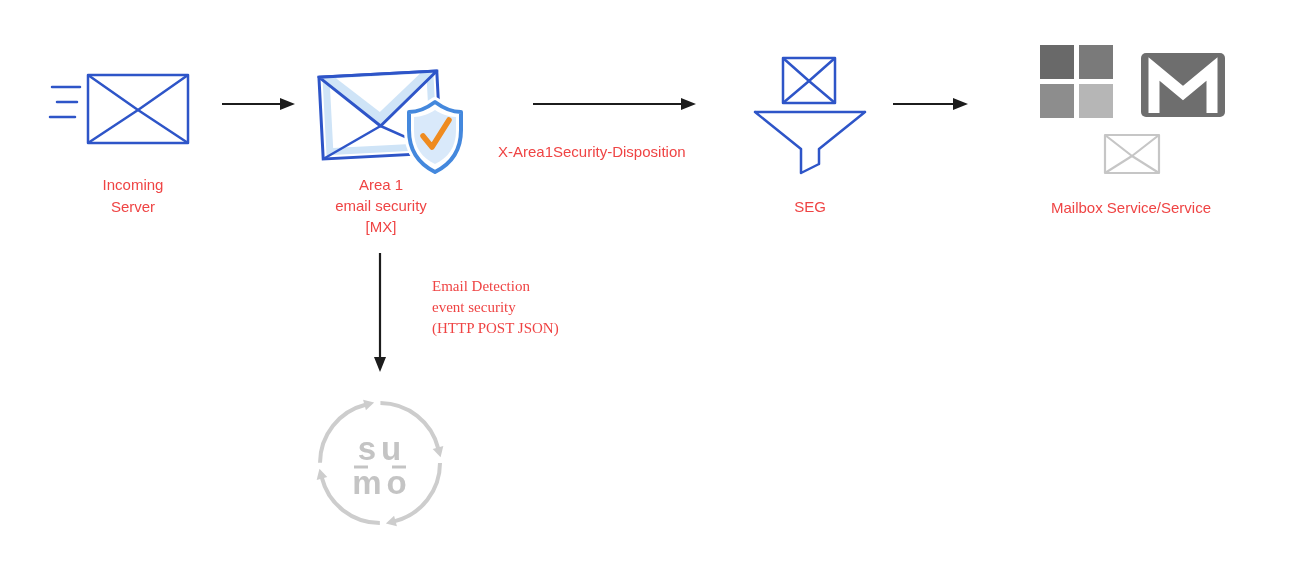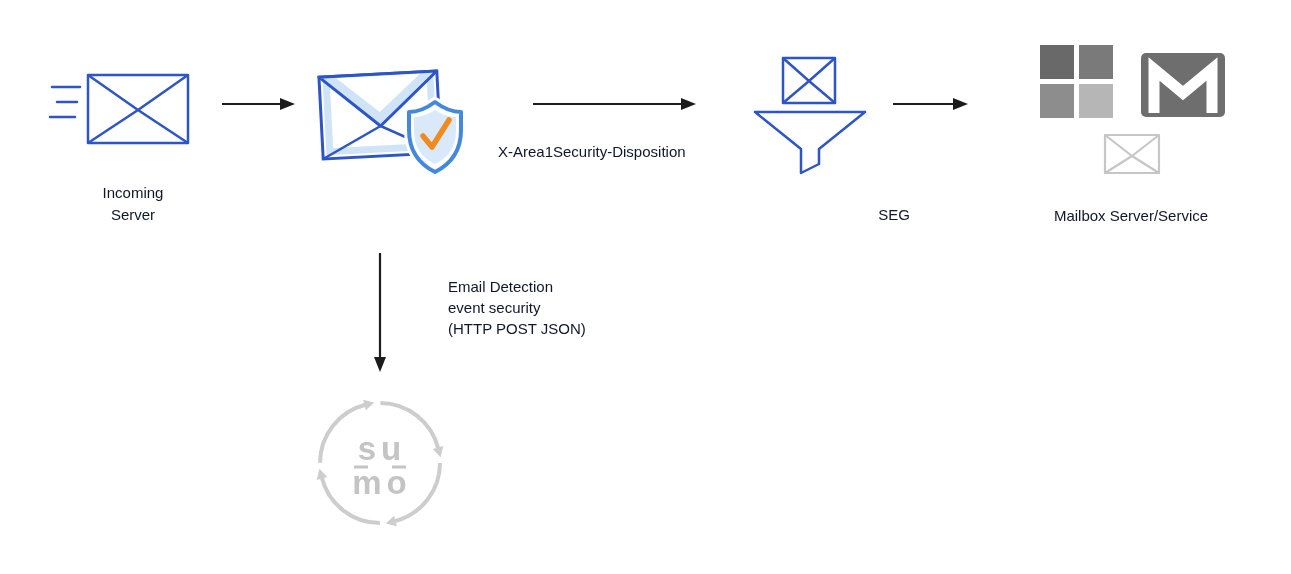--- a/index.html
+++ b/index.html
@@ -13,23 +13,23 @@
     height: 574px;
     background: #ffffff;
     overflow: hidden;
     font-family: "Liberation Sans", "DejaVu Sans", sans-serif;
     color: #3c3c3c;
   }
   .abs { position: absolute; }
   .label {
     font-size: 15px;
     line-height: 21px;
-    color: #0f172a;
+    color: #ef4444;
   }
-  .center { text-align: center; margin-top: 8px; }
+  .center { text-align: center; }
   .nowrap { white-space: nowrap; }
   .sumo-svg text {
     font-family: "Liberation Sans", "DejaVu Sans", sans-serif;
     font-weight: bold;
     font-size: 33px;
     letter-spacing: 5px;
     fill: #c4c4c4;
   }
 </style>
 </head>
@@ -69,38 +69,43 @@
       <path d="M5,94 L64,64 L123,94" fill="none" stroke="#2e55c8" stroke-width="2.5" stroke-linejoin="round"></path>
     </g>
     <g>
       <path d="M119,40 C111,46 101,50 93,50 L93,68 C93,88 103,102 119,110 C135,102 145,88 145,68 L145,50 C137,50 127,46 119,40 Z" fill="#ffffff" stroke="#ffffff" stroke-width="10" stroke-linejoin="round"></path>
       <path d="M119,40 C111,46 101,50 93,50 L93,68 C93,88 103,102 119,110 C135,102 145,88 145,68 L145,50 C137,50 127,46 119,40 Z" fill="#ffffff" stroke="#4488dd" stroke-width="4" stroke-linejoin="round"></path>
       <path d="M119,48 C113,52 105,55 98,55 L98,69 C98,85 106,96 119,102 C132,96 140,85 140,69 L140,55 C133,55 125,52 119,48 Z" fill="#d9e9fa"></path>
       <path d="M107,74 L116,85 L133,58" fill="none" stroke="#ef8b1f" stroke-width="5.5" stroke-linecap="round" stroke-linejoin="round"></path>
     </g>
   </svg>
 
+  <div class="abs label center" style="left:306px; top:174px; width:150px;">
+    <div>Area 1</div>
+    <div>email security</div>
+    <div>[MX]</div>
+  </div>
 
   <svg class="abs" style="left:533px; top:94px;" width="168" height="20" viewBox="0 0 168 20">
     <line x1="0" y1="10" x2="150" y2="10" stroke="#1c1c1c" stroke-width="2.2"></line>
     <polygon points="148,4 163,10 148,16" fill="#1c1c1c"></polygon>
   </svg>
 
   <div class="abs label nowrap" style="left:498px; top:141px;">X-Area1Security-Disposition</div>
 
   <svg class="abs" style="left:753px; top:55px;" width="114" height="122" viewBox="0 0 114 122">
     <path d="M2,57 L112,57 M2,57 L48,94 M112,57 L66,94 M48,94 L48,118 M66,94 L66,109 M48,118 L66,109" fill="none" stroke="#2e55c8" stroke-width="2.5" stroke-linecap="round"></path>
     <g stroke="#2e55c8" stroke-width="2.5" fill="none" stroke-linejoin="round">
       <rect x="30" y="3" width="52" height="45" fill="#ffffff"></rect>
       <path d="M30,3 L56,26 L82,3"></path>
       <path d="M30,48 L56,26 L82,48"></path>
     </g>
   </svg>
 
-  <div class="abs label center nowrap" style="left:710px; top:196px; width:200px;text-align:right;">
+  <div class="abs label center nowrap" style="left:710px; top:196px; width:200px;">
     <div>SEG</div>
   </div>
 
   <svg class="abs" style="left:893px; top:94px;" width="78" height="20" viewBox="0 0 78 20">
     <line x1="0" y1="10" x2="62" y2="10" stroke="#1c1c1c" stroke-width="2.2"></line>
     <polygon points="60,4 75,10 60,16" fill="#1c1c1c"></polygon>
   </svg>
 
   <svg class="abs" style="left:1040px; top:45px;" width="73" height="73" viewBox="0 0 73 73">
     <rect x="0" y="0" width="34" height="34" fill="#696969"></rect>
@@ -115,28 +120,28 @@
   </svg>
 
   <svg class="abs" style="left:1103px; top:133px;" width="58" height="42" viewBox="0 0 58 42">
     <g stroke="#c6c6c6" stroke-width="2.2" fill="none" stroke-linejoin="round">
       <rect x="2" y="2" width="54" height="38" fill="#ffffff"></rect>
       <path d="M2,2 L29,23 L56,2"></path>
       <path d="M2,40 L29,23 L56,40"></path>
     </g>
   </svg>
 
-  <div class="abs label center nowrap" style="left:1031px; top:197px; width:200px;">Mailbox Server/Service</div>
+  <div class="abs label center nowrap" style="left:1031px; top:197px; width:200px;">Mailbox Service/Service</div>
 
   <svg class="abs" style="left:370px; top:253px;" width="20" height="124" viewBox="0 0 20 124">
     <line x1="10" y1="0" x2="10" y2="106" stroke="#1c1c1c" stroke-width="2.2"></line>
     <polygon points="4,104 16,104 10,119" fill="#1c1c1c"></polygon>
   </svg>
 
-  <div class="abs label" style="left:448px; top:276px;">
+  <div class="abs label" style="left:432px; top:276px;font-family:Liberation Serif, serif;">
     <div>Email Detection</div>
     <div>event security</div>
     <div>(HTTP POST JSON)</div>
   </div>
 
   <svg class="abs sumo-svg" style="left:308px; top:392px;" width="144" height="144" viewBox="0 0 144 144">
     <circle cx="72" cy="71" r="60" fill="none" stroke="#cdcdcd" stroke-width="4" stroke-dasharray="79 15.25"></circle>
     <polygon points="0,-5.5 10,0 0,5.5" fill="#cdcdcd" transform="translate(87.5,129.0) rotate(165)"></polygon>
     <polygon points="0,-5.5 10,0 0,5.5" fill="#cdcdcd" transform="translate(14.0,86.5) rotate(255)"></polygon>
     <polygon points="0,-5.5 10,0 0,5.5" fill="#cdcdcd" transform="translate(56.5,13.0) rotate(-15)"></polygon>

